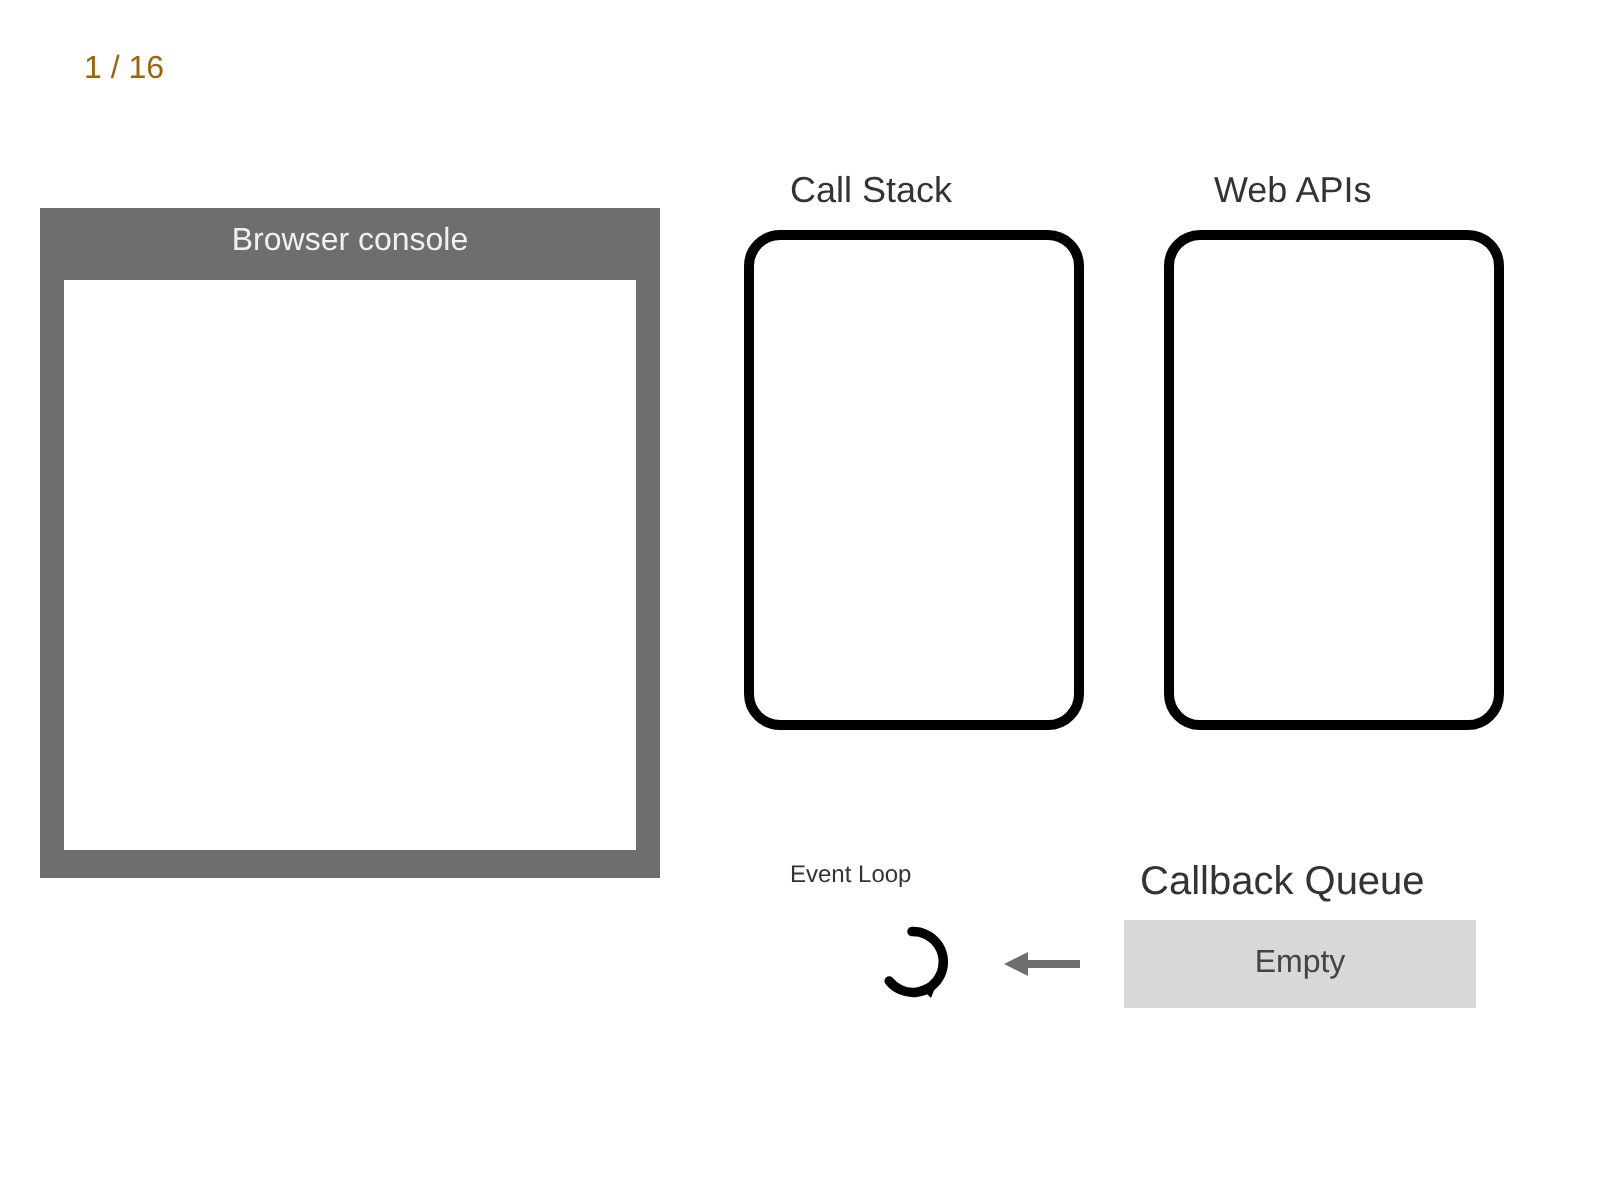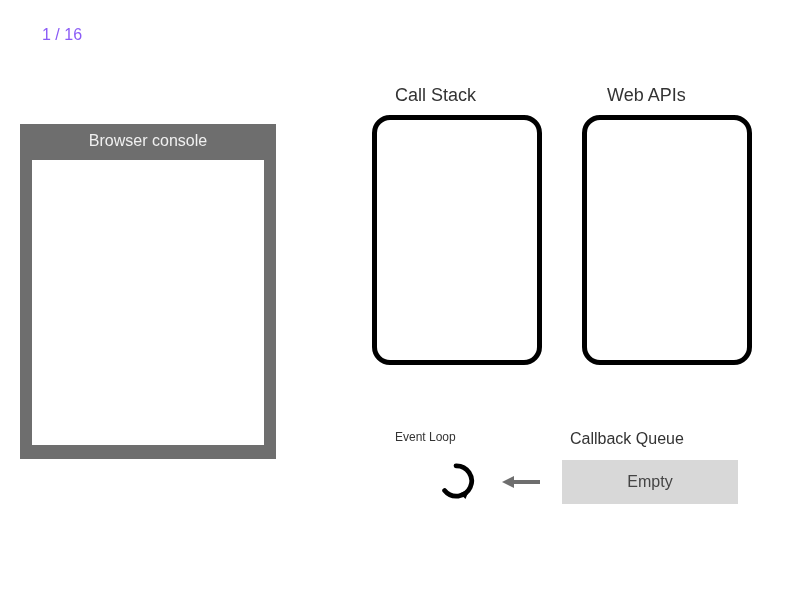--- a/index.html
+++ b/index.html
@@ -10,28 +10,28 @@
       background: #ffffff;
       color: #333333;
       position: relative;
       overflow: hidden;
     }
     .page-counter {
       position: absolute;
       top: 26px;
       left: 42px;
       font-size: 16px;
-      color: #8b5cf6;
+      color: #a16207;
     }
     
     .console-outer {
       position: absolute;
       left: 20px;
-      top: 124px;
-      width: 256px;
+      top: 104px;
+      width: 310px;
       height: 335px;
       background: #6e6e6e;
     }
     .console-title {
       text-align: center;
       color: #f0f0f0;
       font-size: 16px;
       padding: 8px 0 10px 0;
       font-weight: 400;
     }
@@ -43,21 +43,21 @@
     
     .label {
       position: absolute;
       font-size: 18px;
       color: #333;
       text-align: left;
     }
     .label.callstack { left: 395px; top: 85px; width: 120px; }
     .label.webapis   { left: 607px; top: 85px; width: 120px; }
     .label.eventloop { left: 395px; top: 430px; width: 120px; font-size: 12px; }
-    .label.cbqueue   { left: 570px; top: 430px; width: 190px; font-size: 16px; }
+    .label.cbqueue   { left: 570px; top: 430px; width: 190px; font-size: 20px; }
     
     .rounded-box {
       position: absolute;
       border: 5px solid #000;
       border-radius: 18px;
       background: #fff;
     }
     .box-callstack { left: 372px; top: 115px; width: 170px; height: 250px; }
     .box-webapis   { left: 582px; top: 115px; width: 170px; height: 250px; }
     

